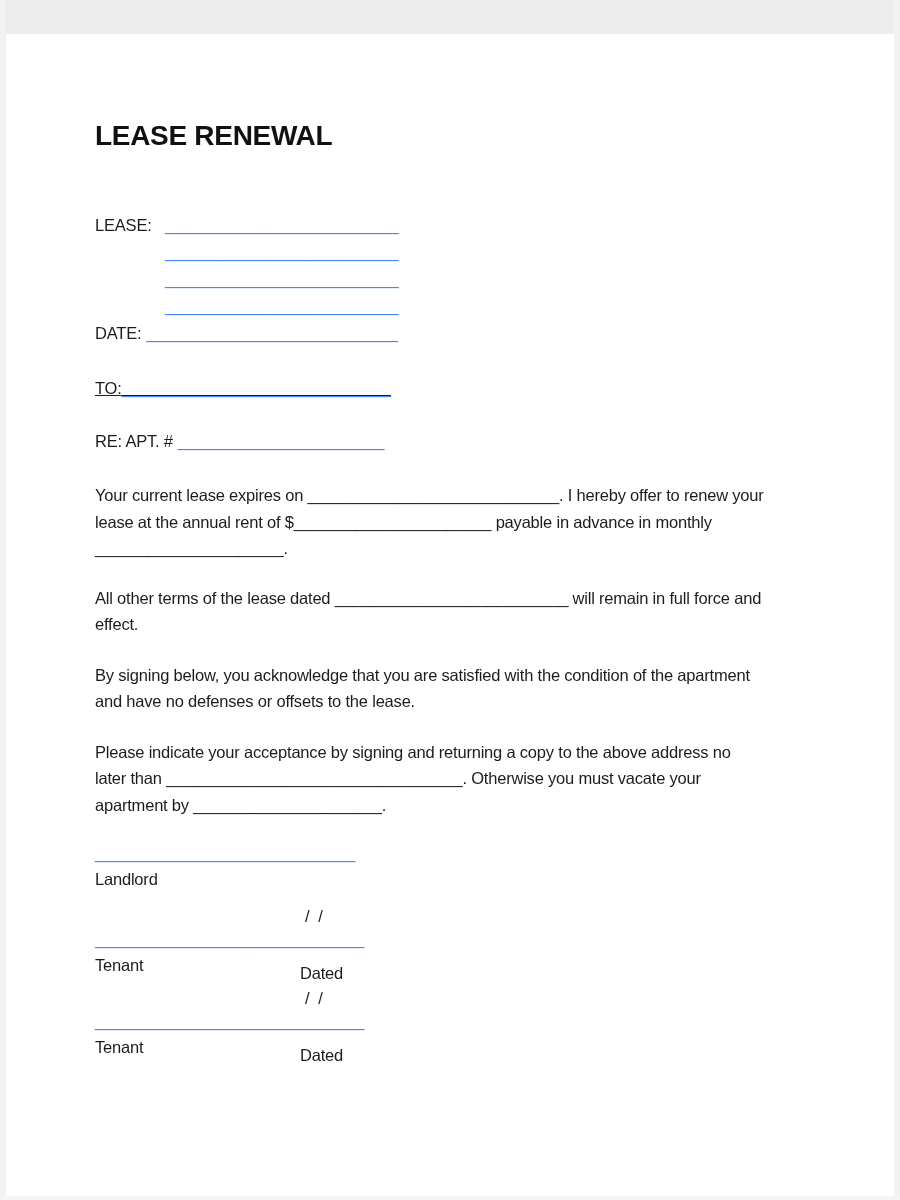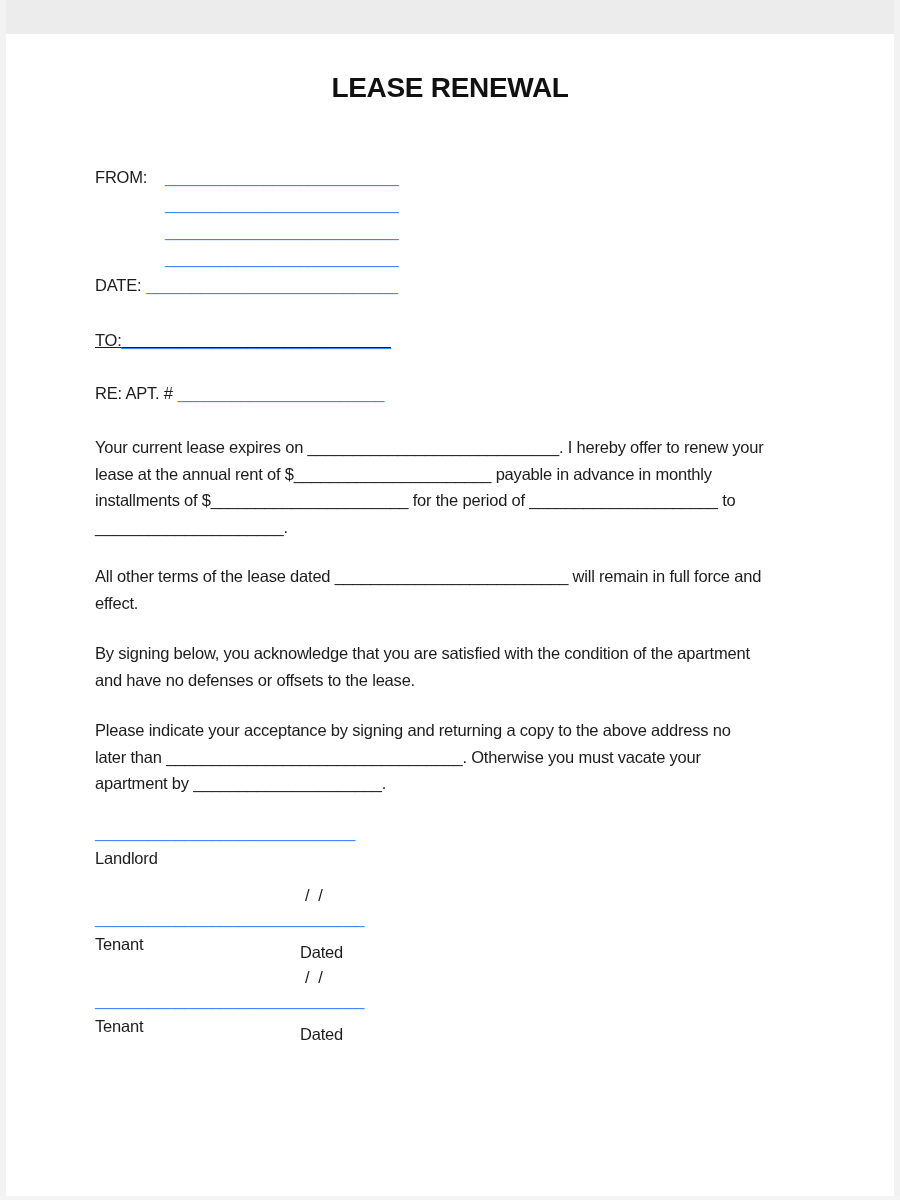--- a/index.html
+++ b/index.html
@@ -23,22 +23,22 @@
 
   .content {
     position: absolute;
     inset: 0;
     padding: 0 95px;
     font-size: 16.5px;
     letter-spacing: -0.2px;
     line-height: 26px;
   }
   .title {
-    margin-top: 72px;
-    text-align: center;
+    margin-top: 120px;
+    text-align: left;
     font-size: 28px;
     line-height: 32px;
     font-weight: bold;
     letter-spacing: -0.3px;
     color: #111111;
   }
   .row { white-space: nowrap; }
   .from-row { margin-top: 60px; line-height: 27px; }
   .from-label { display: inline-block; width: 70px; }
   .from-extra { margin-left: 70px; line-height: 27px; }
@@ -70,21 +70,21 @@
   <div class="edge-top"></div>
   <div class="edge-left"></div>
   <div class="edge-right"></div>
   <div class="edge-bottom"></div>
 
   <div class="content">
 
     <div class="title">LEASE RENEWAL</div>
 
     <div class="row from-row">
-      <span class="from-label">FROM:</span><span class="blank">__________________________</span>
+      <span class="from-label">LEASE:</span><span class="blank">__________________________</span>
     </div>
     <div class="row from-extra">
       <span class="blank">__________________________</span>
     </div>
     <div class="row from-extra">
       <span class="blank">__________________________</span>
     </div>
     <div class="row from-extra">
       <span class="blank">__________________________</span>
     </div>
@@ -97,21 +97,20 @@
       <span>TO:</span><span class="blank">______________________________</span>
     </div>
 
     <div class="row re-row">
       <span>RE: APT. #</span><span class="blank gap-s">_______________________</span>
     </div>
 
     <div class="para p1">
       <div class="line">Your current lease expires on ____________________________. I hereby offer to renew your</div>
       <div class="line">lease at the annual rent of $______________________ payable in advance in monthly</div>
-      <div class="line">installments of $______________________ for the period of _____________________ to</div>
       <div class="line">_____________________.</div>
     </div>
 
     <div class="para p2">
       <div class="line">All other terms of the lease dated __________________________ will remain in full force and</div>
       <div class="line">effect.</div>
     </div>
 
     <div class="para p3">
       <div class="line">By signing below, you acknowledge that you are satisfied with the condition of the apartment</div>

